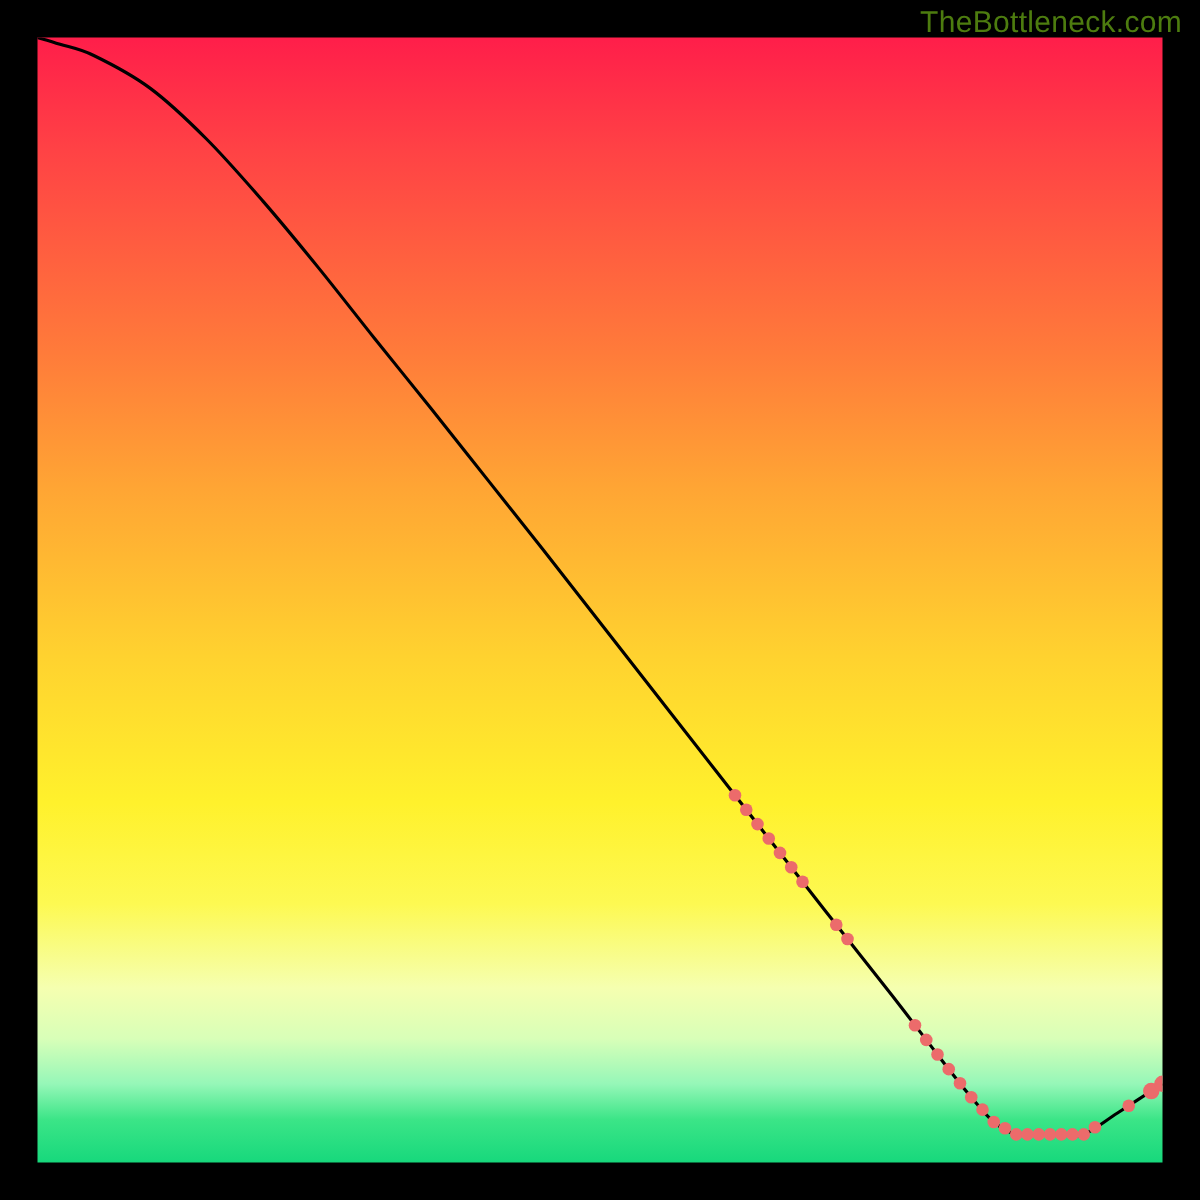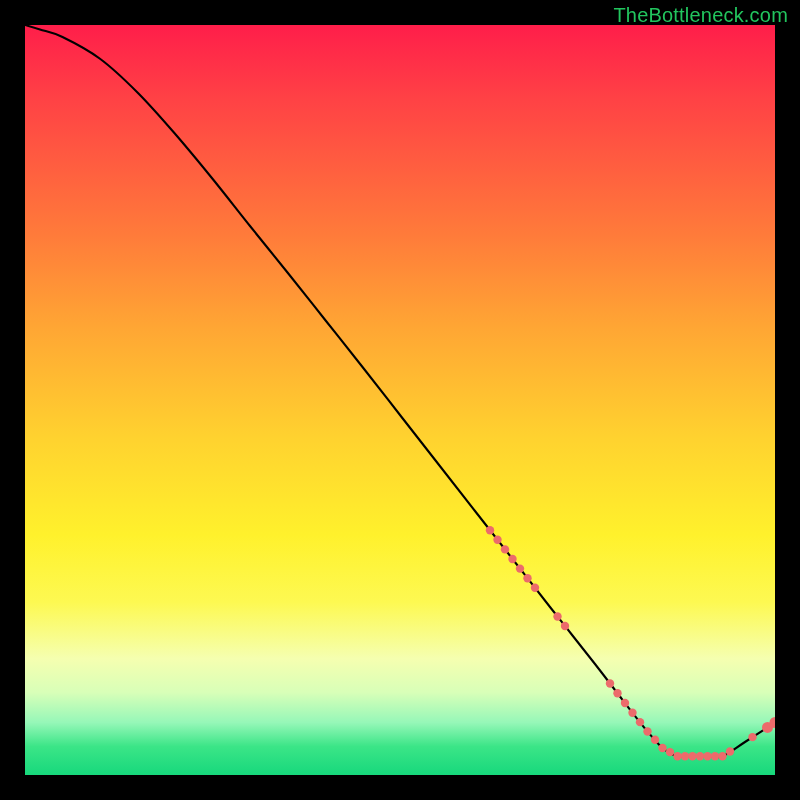--- a/index.html
+++ b/index.html
@@ -45,21 +45,21 @@
     top: 0;
     width: 750px;
     height: 750px;
   }
   .watermark {
     position: absolute;
     top: 4px;
     right: 12px;
     font-family: Arial, Helvetica, sans-serif;
     font-size: 20px;
-    color: #22c55e;
+    color: #4d7c0f;
     letter-spacing: 0.2px;
   }
 </style>
 </head>
 <body>
 
 <div class="stage">
   <div class="plot">
     <svg class="curve-svg" viewBox="0 0 750 750" preserveAspectRatio="none">
       <path id="curve-path" fill="none" stroke="#000" stroke-width="2.1" stroke-linejoin="round" d="M 0.00 0.00 C 2.50 0.75, 8.75 2.50, 15.00 4.50 C 21.25 6.50, 27.50 7.12, 37.50 12.00 C 47.50 16.87, 62.50 24.50, 75.00 33.75 C 87.50 43.00, 100.00 55.00, 112.50 67.50 C 125.00 80.00, 137.50 94.38, 150.00 108.75 C 162.50 123.13, 175.00 138.38, 187.50 153.75 C 200.00 169.13, 212.50 185.38, 225.00 201.00 C 237.50 216.63, 250.00 231.87, 262.50 247.50 C 275.00 263.12, 287.50 279.00, 300.00 294.75 C 312.50 310.50, 325.00 326.12, 337.50 342.00 C 350.00 357.87, 362.50 374.00, 375.00 390.00 C 387.50 406.00, 400.00 422.00, 412.50 438.00 C 425.00 454.00, 437.50 470.00, 450.00 486.00 C 462.50 502.00, 475.00 518.00, 487.50 534.00 C 500.00 550.00, 515.00 569.25, 525.00 582.00 C 535.00 594.75, 540.00 601.00, 547.50 610.50 C 555.00 620.00, 562.50 629.38, 570.00 639.00 C 577.50 648.63, 586.25 660.13, 592.50 668.25 C 598.75 676.38, 602.50 681.38, 607.50 687.75 C 612.50 694.13, 617.50 700.63, 622.50 706.50 C 627.50 712.38, 632.50 718.88, 637.50 723.00 C 642.50 727.13, 647.50 729.88, 652.50 731.25 C 657.50 732.63, 662.50 731.25, 667.50 731.25 C 672.50 731.25, 677.50 731.25, 682.50 731.25 C 687.50 731.25, 691.25 733.63, 697.50 731.25 C 703.75 728.88, 711.25 722.63, 720.00 717.00 C 728.75 711.38, 745.00 700.75, 750.00 697.50"></path>

